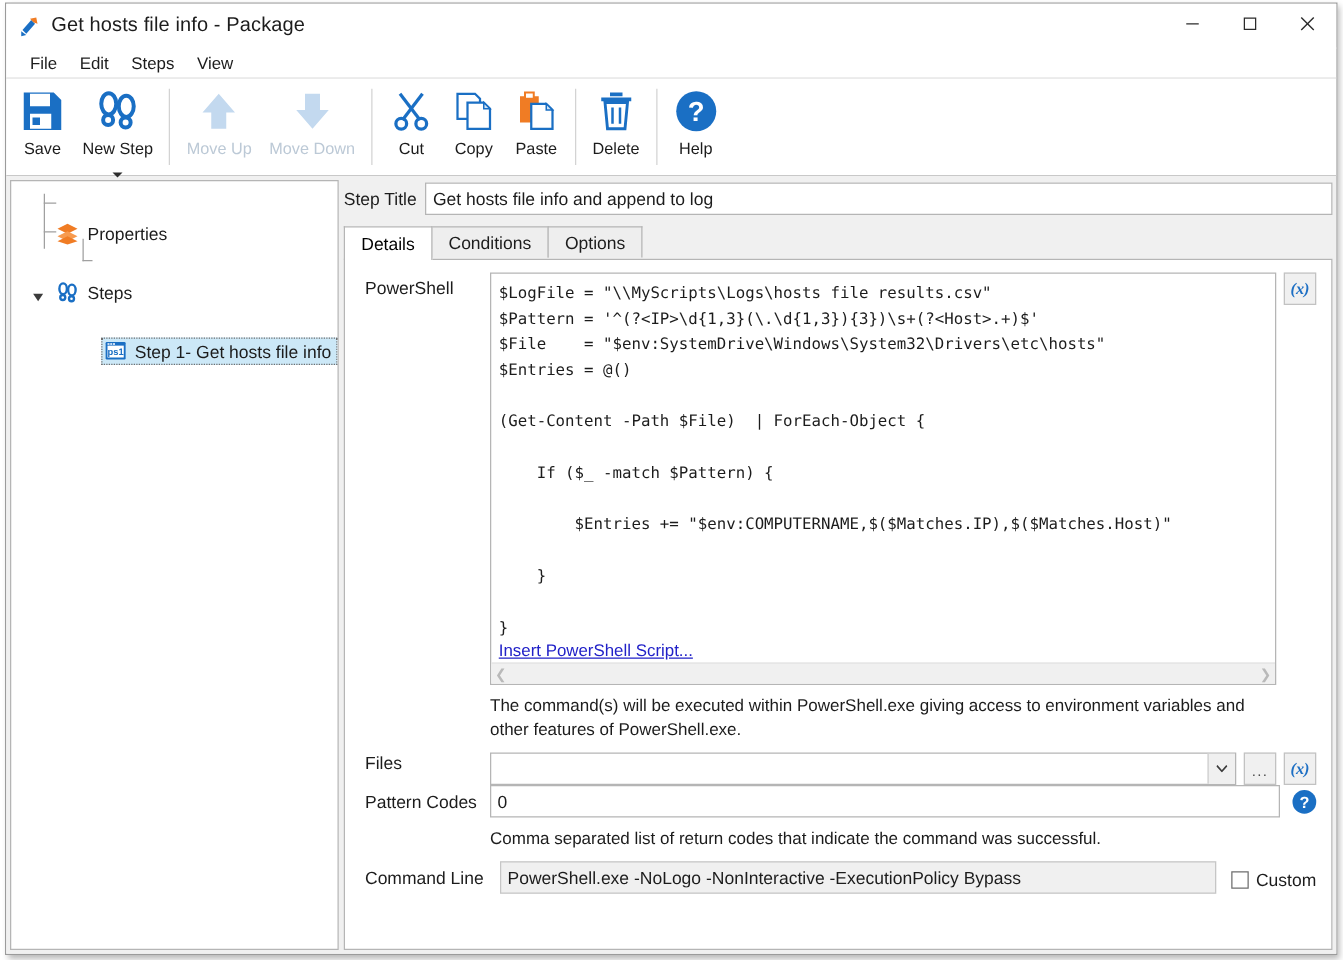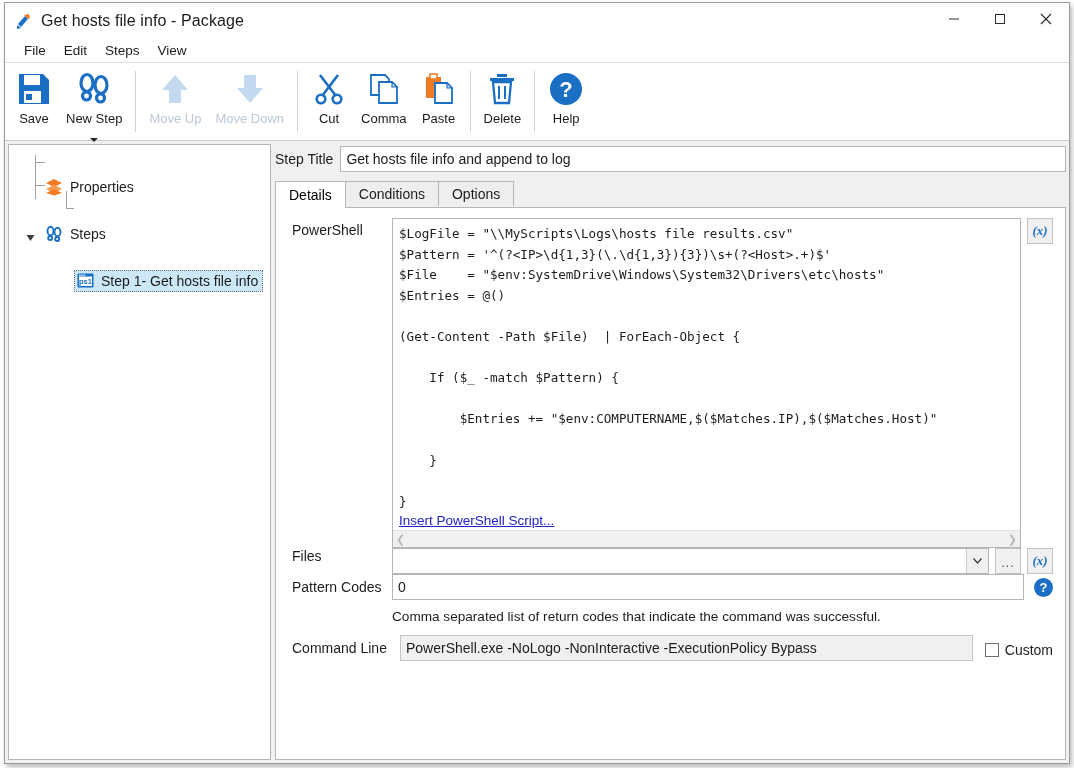--- a/index.html
+++ b/index.html
@@ -486,21 +486,21 @@
     </div>
 
     <div class="tb-btn">
       <div class="tb-ico">
         <svg width="34" height="34" viewBox="0 0 34 34">
           <path d="M4 3 H18 L22 7 V23 H4 Z" fill="#ffffff" stroke="#1a6fc4" stroke-width="1.8"></path>
           <path d="M12 10 H25 L30 15 V31 H12 Z" fill="#ffffff" stroke="#1a6fc4" stroke-width="1.8"></path>
           <path d="M25 10 L25 15 L30 15 Z" fill="#cfe3f6" stroke="#1a6fc4" stroke-width="1.2"></path>
         </svg>
       </div>
-      <div class="tb-lbl">Comma</div>
+      <div class="tb-lbl">Copy</div>
     </div>
 
     <div class="tb-btn">
       <div class="tb-ico">
         <svg width="34" height="34" viewBox="0 0 34 34">
           <rect x="4" y="5" width="15" height="21" fill="#f07c24"></rect>
           <rect x="8" y="2" width="7" height="5" fill="#ffffff" stroke="#f07c24" stroke-width="1.6"></rect>
           <path d="M13 11 H25 L30 16 V31 H13 Z" fill="#ffffff" stroke="#1a6fc4" stroke-width="1.8"></path>
           <path d="M25 11 L25 16 L30 16 Z" fill="#cfe3f6" stroke="#1a6fc4" stroke-width="1.2"></path>
         </svg>
@@ -568,21 +568,21 @@
             <svg width="18" height="18" viewBox="0 0 18 18">
               <ellipse cx="5.5" cy="6" rx="3" ry="4.3" fill="none" stroke="#1a6fc4" stroke-width="1.9"></ellipse>
               <ellipse cx="5.2" cy="13" rx="2" ry="2" fill="none" stroke="#1a6fc4" stroke-width="1.9"></ellipse>
               <ellipse cx="12.5" cy="7" rx="3" ry="4.3" fill="none" stroke="#1a6fc4" stroke-width="1.9"></ellipse>
               <ellipse cx="12.2" cy="14" rx="2" ry="2" fill="none" stroke="#1a6fc4" stroke-width="1.9"></ellipse>
             </svg>
           </span>
           <span class="tree-lbl">Steps</span>
         </div>
 
-        <div class="tree-row selected" style="padding-left:65px;">
+        <div class="tree-row selected" style="padding-left:49px;justify-content:flex-end;">
           <span class="sel">
             <span class="tree-ico" style="margin-right:6px;">
               <svg width="17" height="17" viewBox="0 0 17 17">
                 <rect x="0.5" y="1.5" width="16" height="14" rx="1" fill="#1a6fc4"></rect>
                 <rect x="2" y="4.5" width="13" height="9.5" fill="#ffffff"></rect>
                 <text x="8.5" y="12.4" font-family="Liberation Sans, sans-serif" font-size="7.5" font-weight="bold" fill="#1a6fc4" text-anchor="middle">ps1</text>
                 <rect x="2" y="2.6" width="1.6" height="1.2" fill="#ffffff"></rect>
                 <rect x="4.2" y="2.6" width="1.6" height="1.2" fill="#ffffff"></rect>
                 <rect x="6.4" y="2.6" width="1.6" height="1.2" fill="#ffffff"></rect>
               </svg>
@@ -633,20 +633,27 @@
               <div class="hscroll">
                 <span>❮</span>
                 <span class="thumbtrack"></span>
                 <span>❯</span>
               </div>
             </div>
           </div>
           <div class="vbtn">(x)</div>
         </div>
 
+        <div class="frow">
+          <div class="fld-label"></div>
+          <div class="fld-body">
+            <div class="helptext">The command(s) will be executed within PowerShell.exe giving access to environment variables and other features of PowerShell.exe.</div>
+          </div>
+          <div style="width:32px; flex:0 0 auto;"></div>
+        </div>
 
         <div class="frow" style="align-items:flex-start; ">
           <div class="fld-label" style="padding-top:0;">Files</div>
           <div class="fld-body" style="display:flex; align-items:center;">
             <div class="combo">
               <input value="" style="">
               <div class="combo-arrow">
                 <svg width="9" height="6" viewBox="0 0 9 6">
                     <path d="M0.5 0.5 L4.5 5 L8.5 0.5" fill="none" stroke="#3c3c3c" stroke-width="1.3"></path>
                   </svg>

